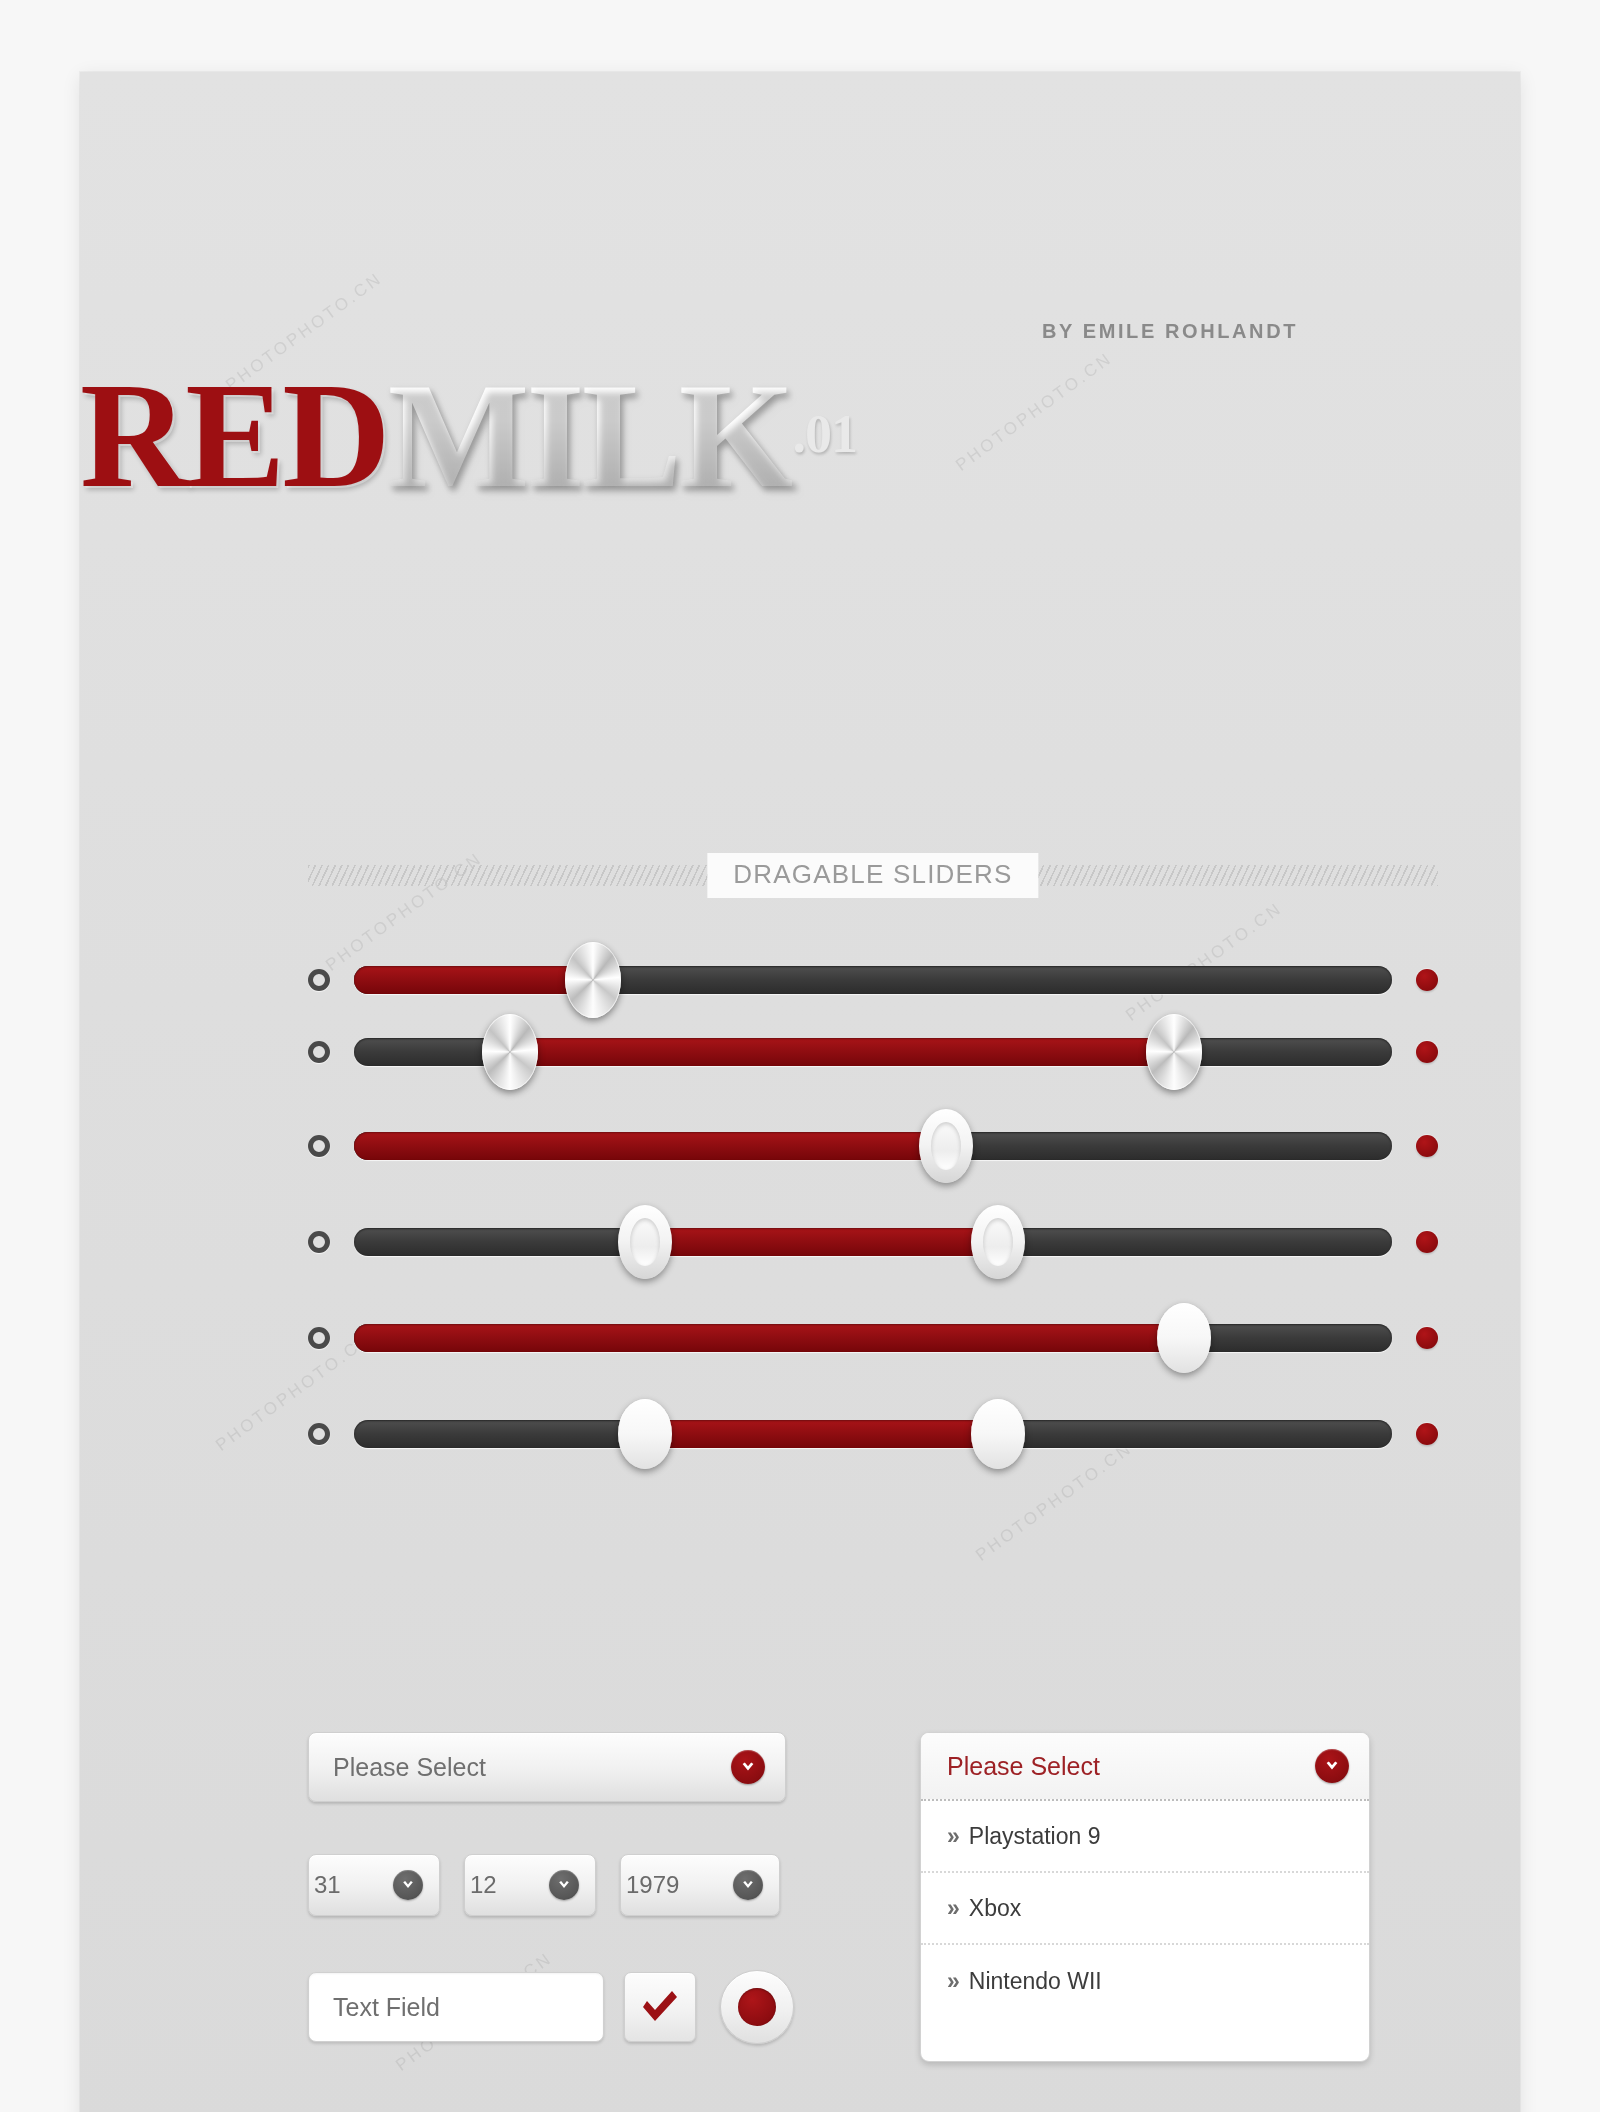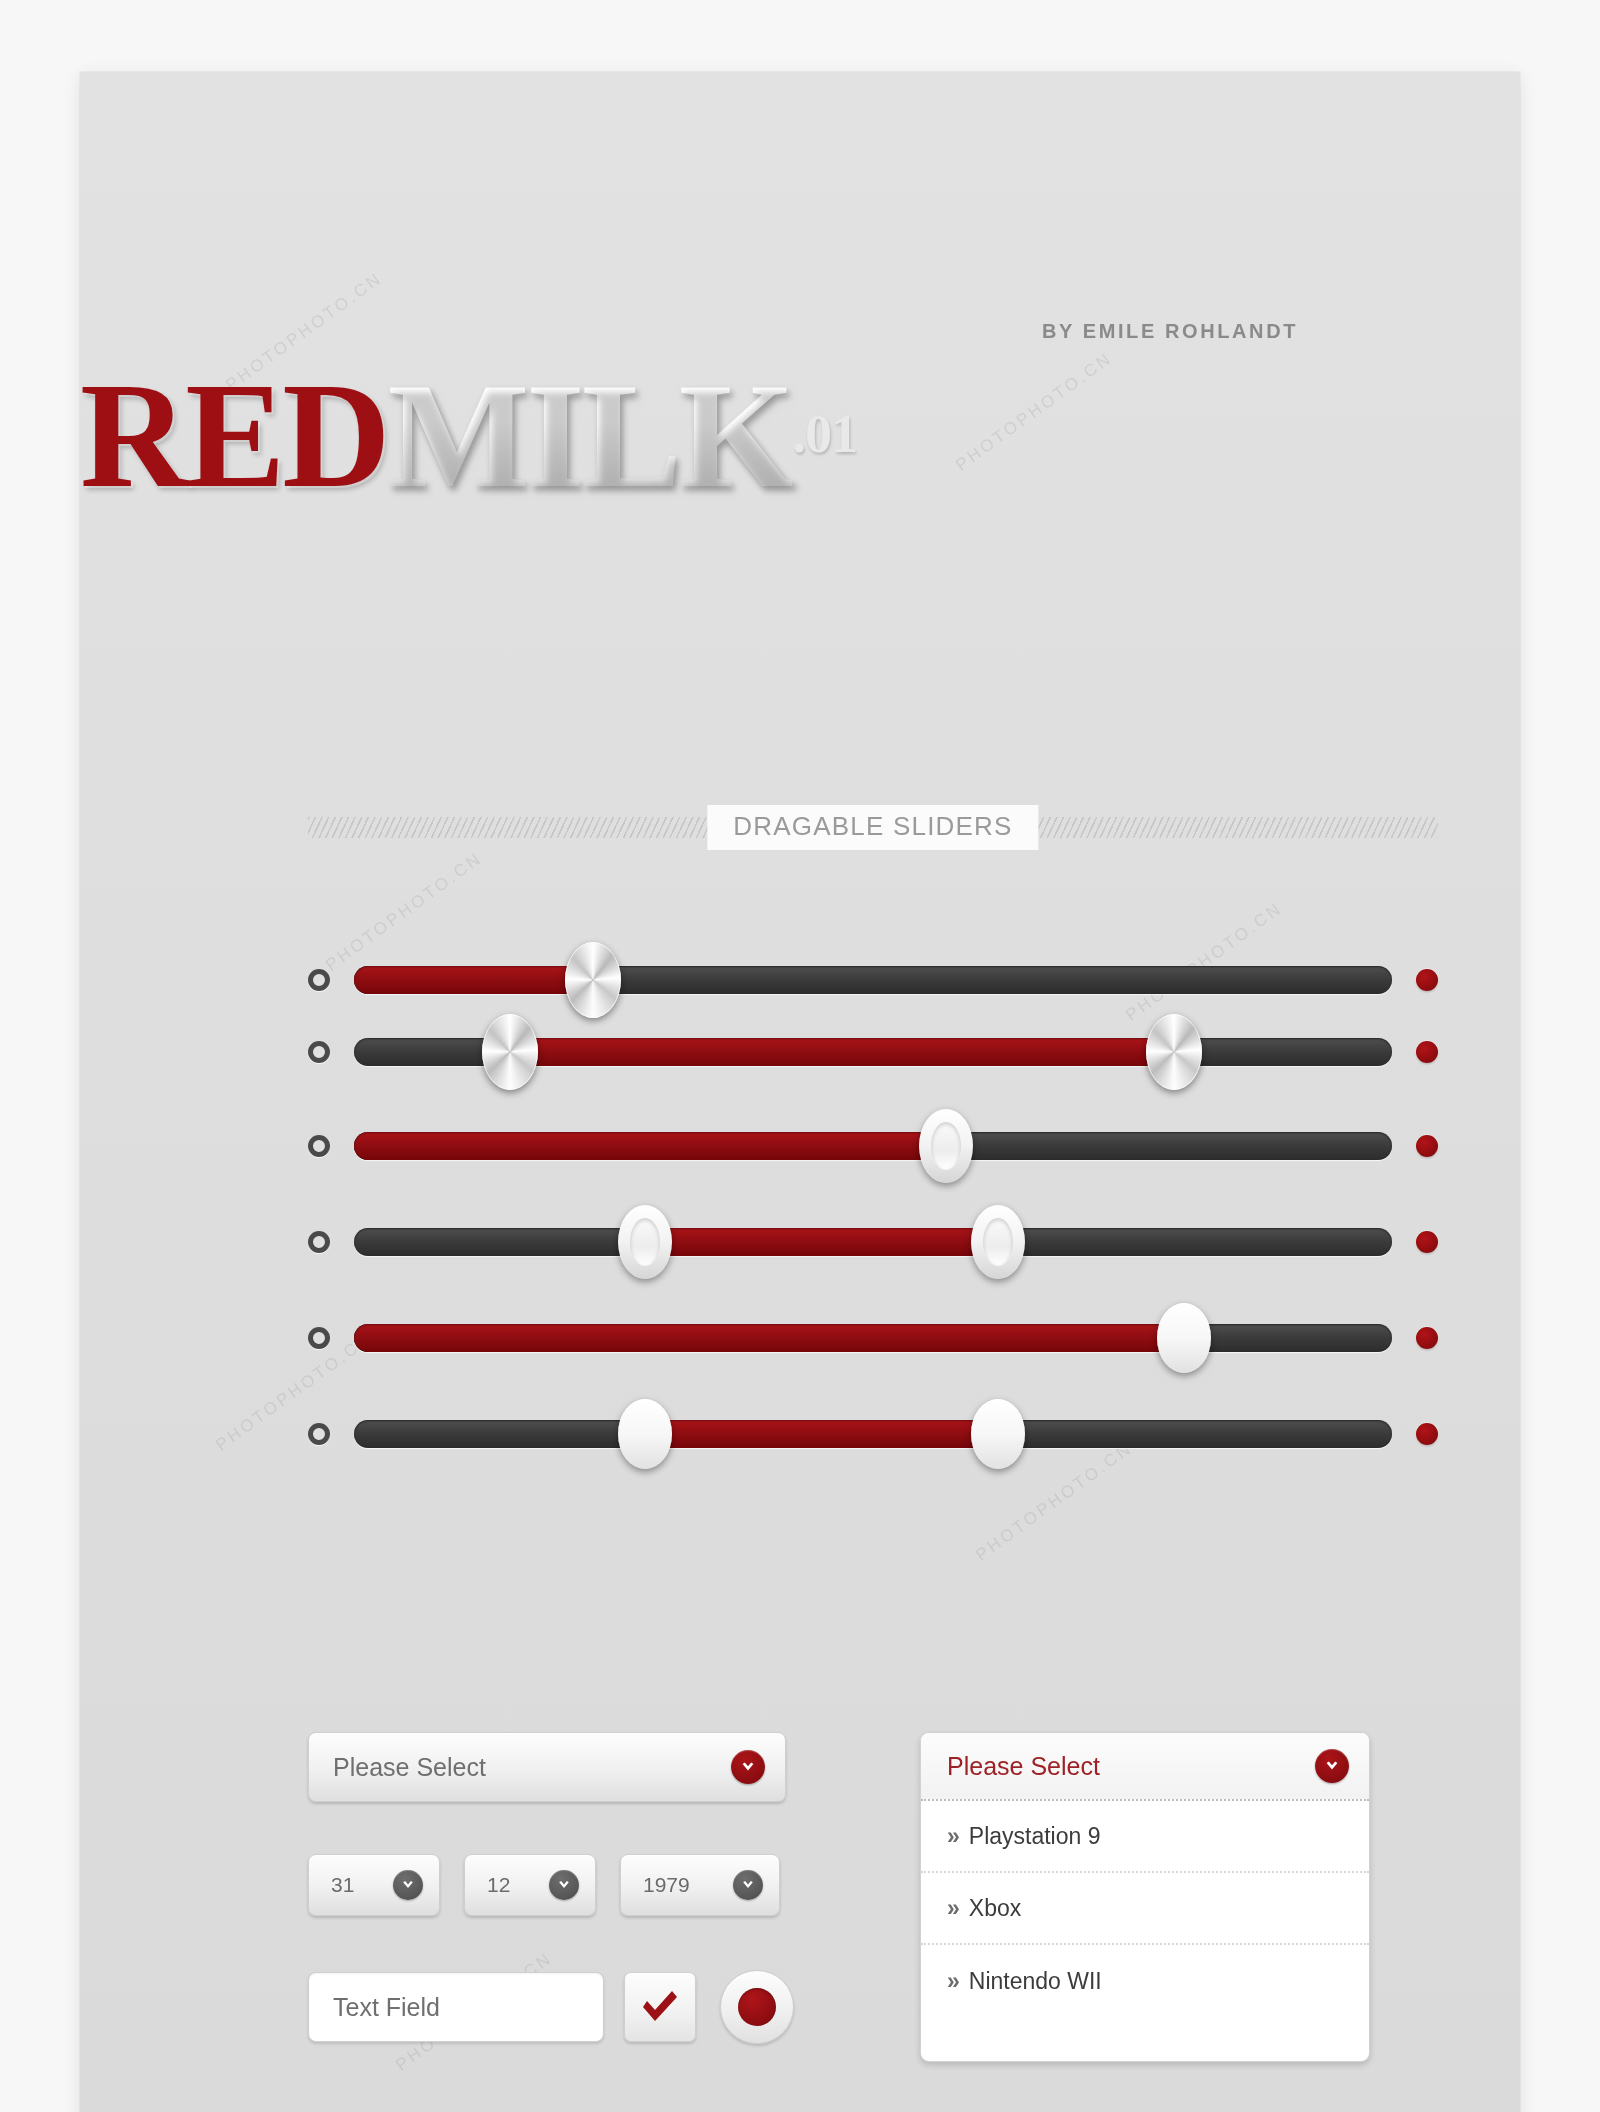--- a/index.html
+++ b/index.html
@@ -97,20 +97,21 @@
     letter-spacing: 2.5px;
     color: #555555;
   }
 
   
   .divider {
     position: absolute;
     left: 228px;
     width: 1130px;
     height: 44px;
+    margin-top: 48px;
   }
   .divider .hatch {
     position: absolute;
     left: 0; right: 0;
     top: 12px;
     height: 21px;
     background-image: repeating-linear-gradient(
       115deg,
       #c3c3c3 0px, #c3c3c3 1.6px,
       rgba(0,0,0,0) 1.6px, rgba(0,0,0,0) 6px
@@ -292,22 +293,22 @@
     color: #3c3c3c;
     font-family: "Liberation Sans", sans-serif;
     border-bottom: 2px dotted #d8d8d8;
   }
   .dd-item:last-child { border-bottom: none; }
   .dd-item .chevglyph { color: #6d6d6d; margin-right: 9px; font-weight: bold; }
 
   
   .date-box { height: 62px; }
   .date-box .sb-text {
-    padding-left: 22px;
-    font-size: 21px;
+    padding-left: 5px;
+    font-size: 24px;
     color: #6b6b6b;
   }
   .date-box .chev { width: 30px; height: 30px; margin-right: 16px; }
 
   
   #text-field {
     position: absolute;
     border-radius: 8px;
     background: #ffffff;
     border: 1px solid #d0d0d0;

